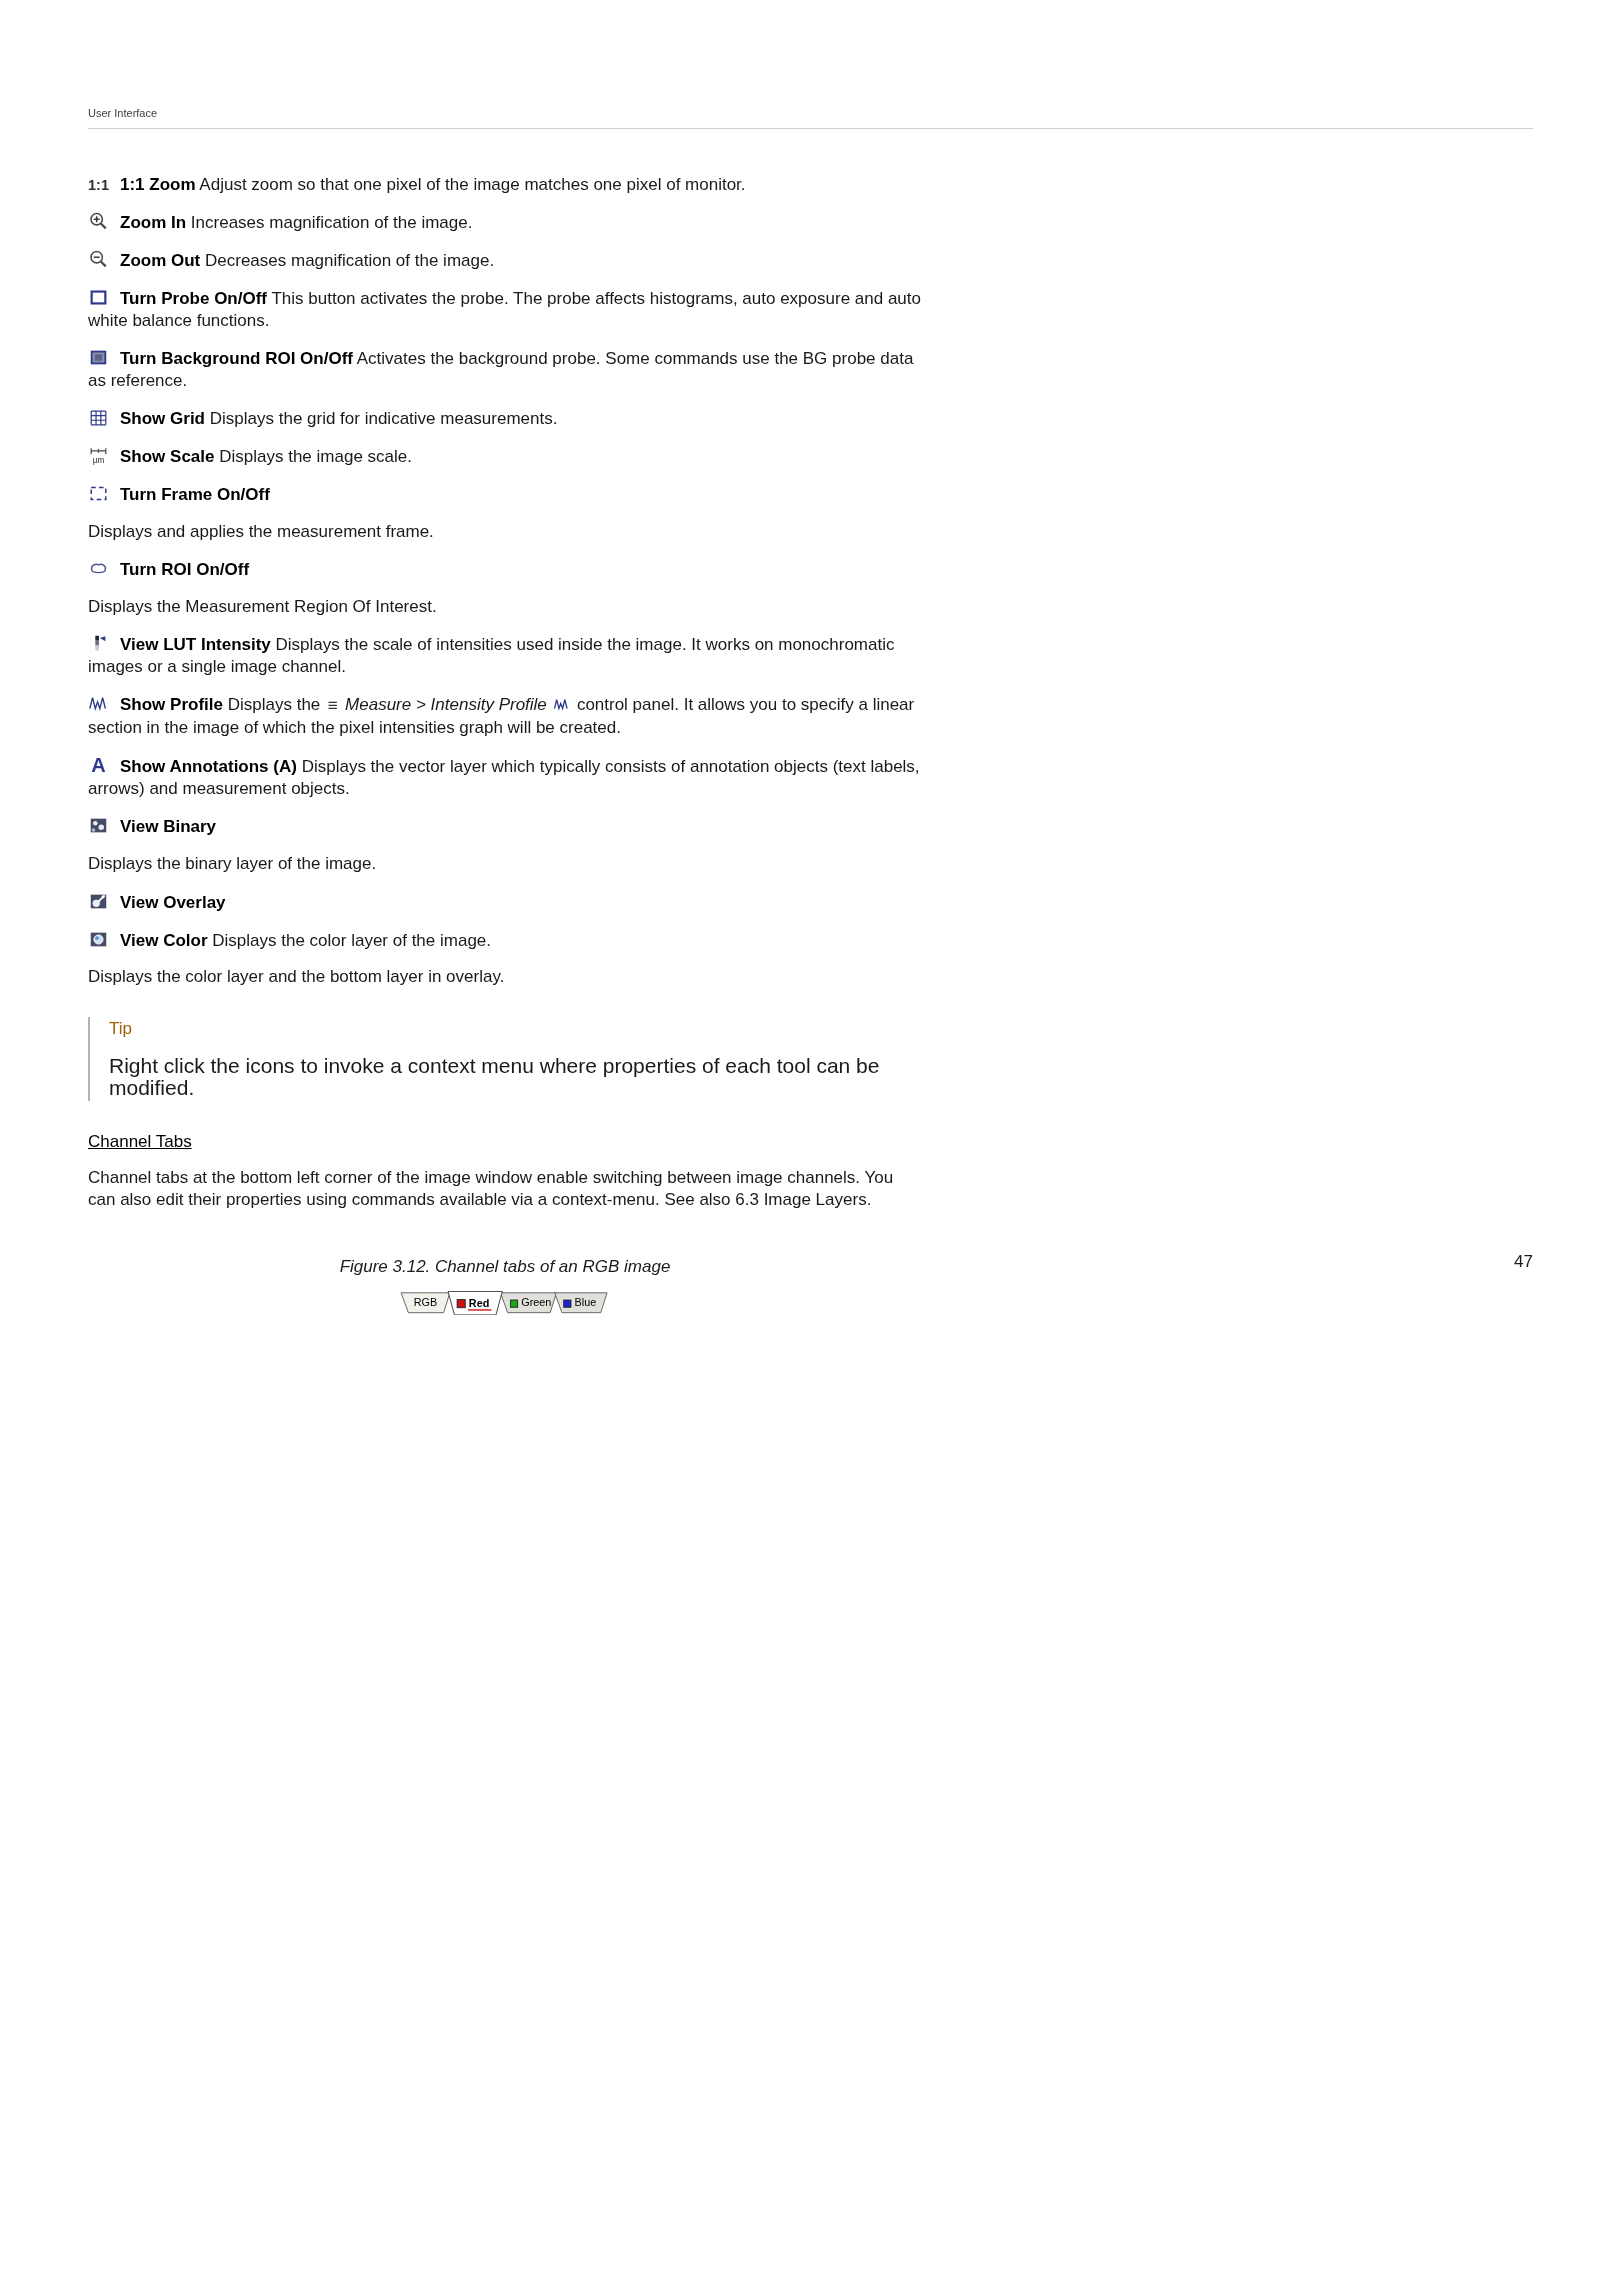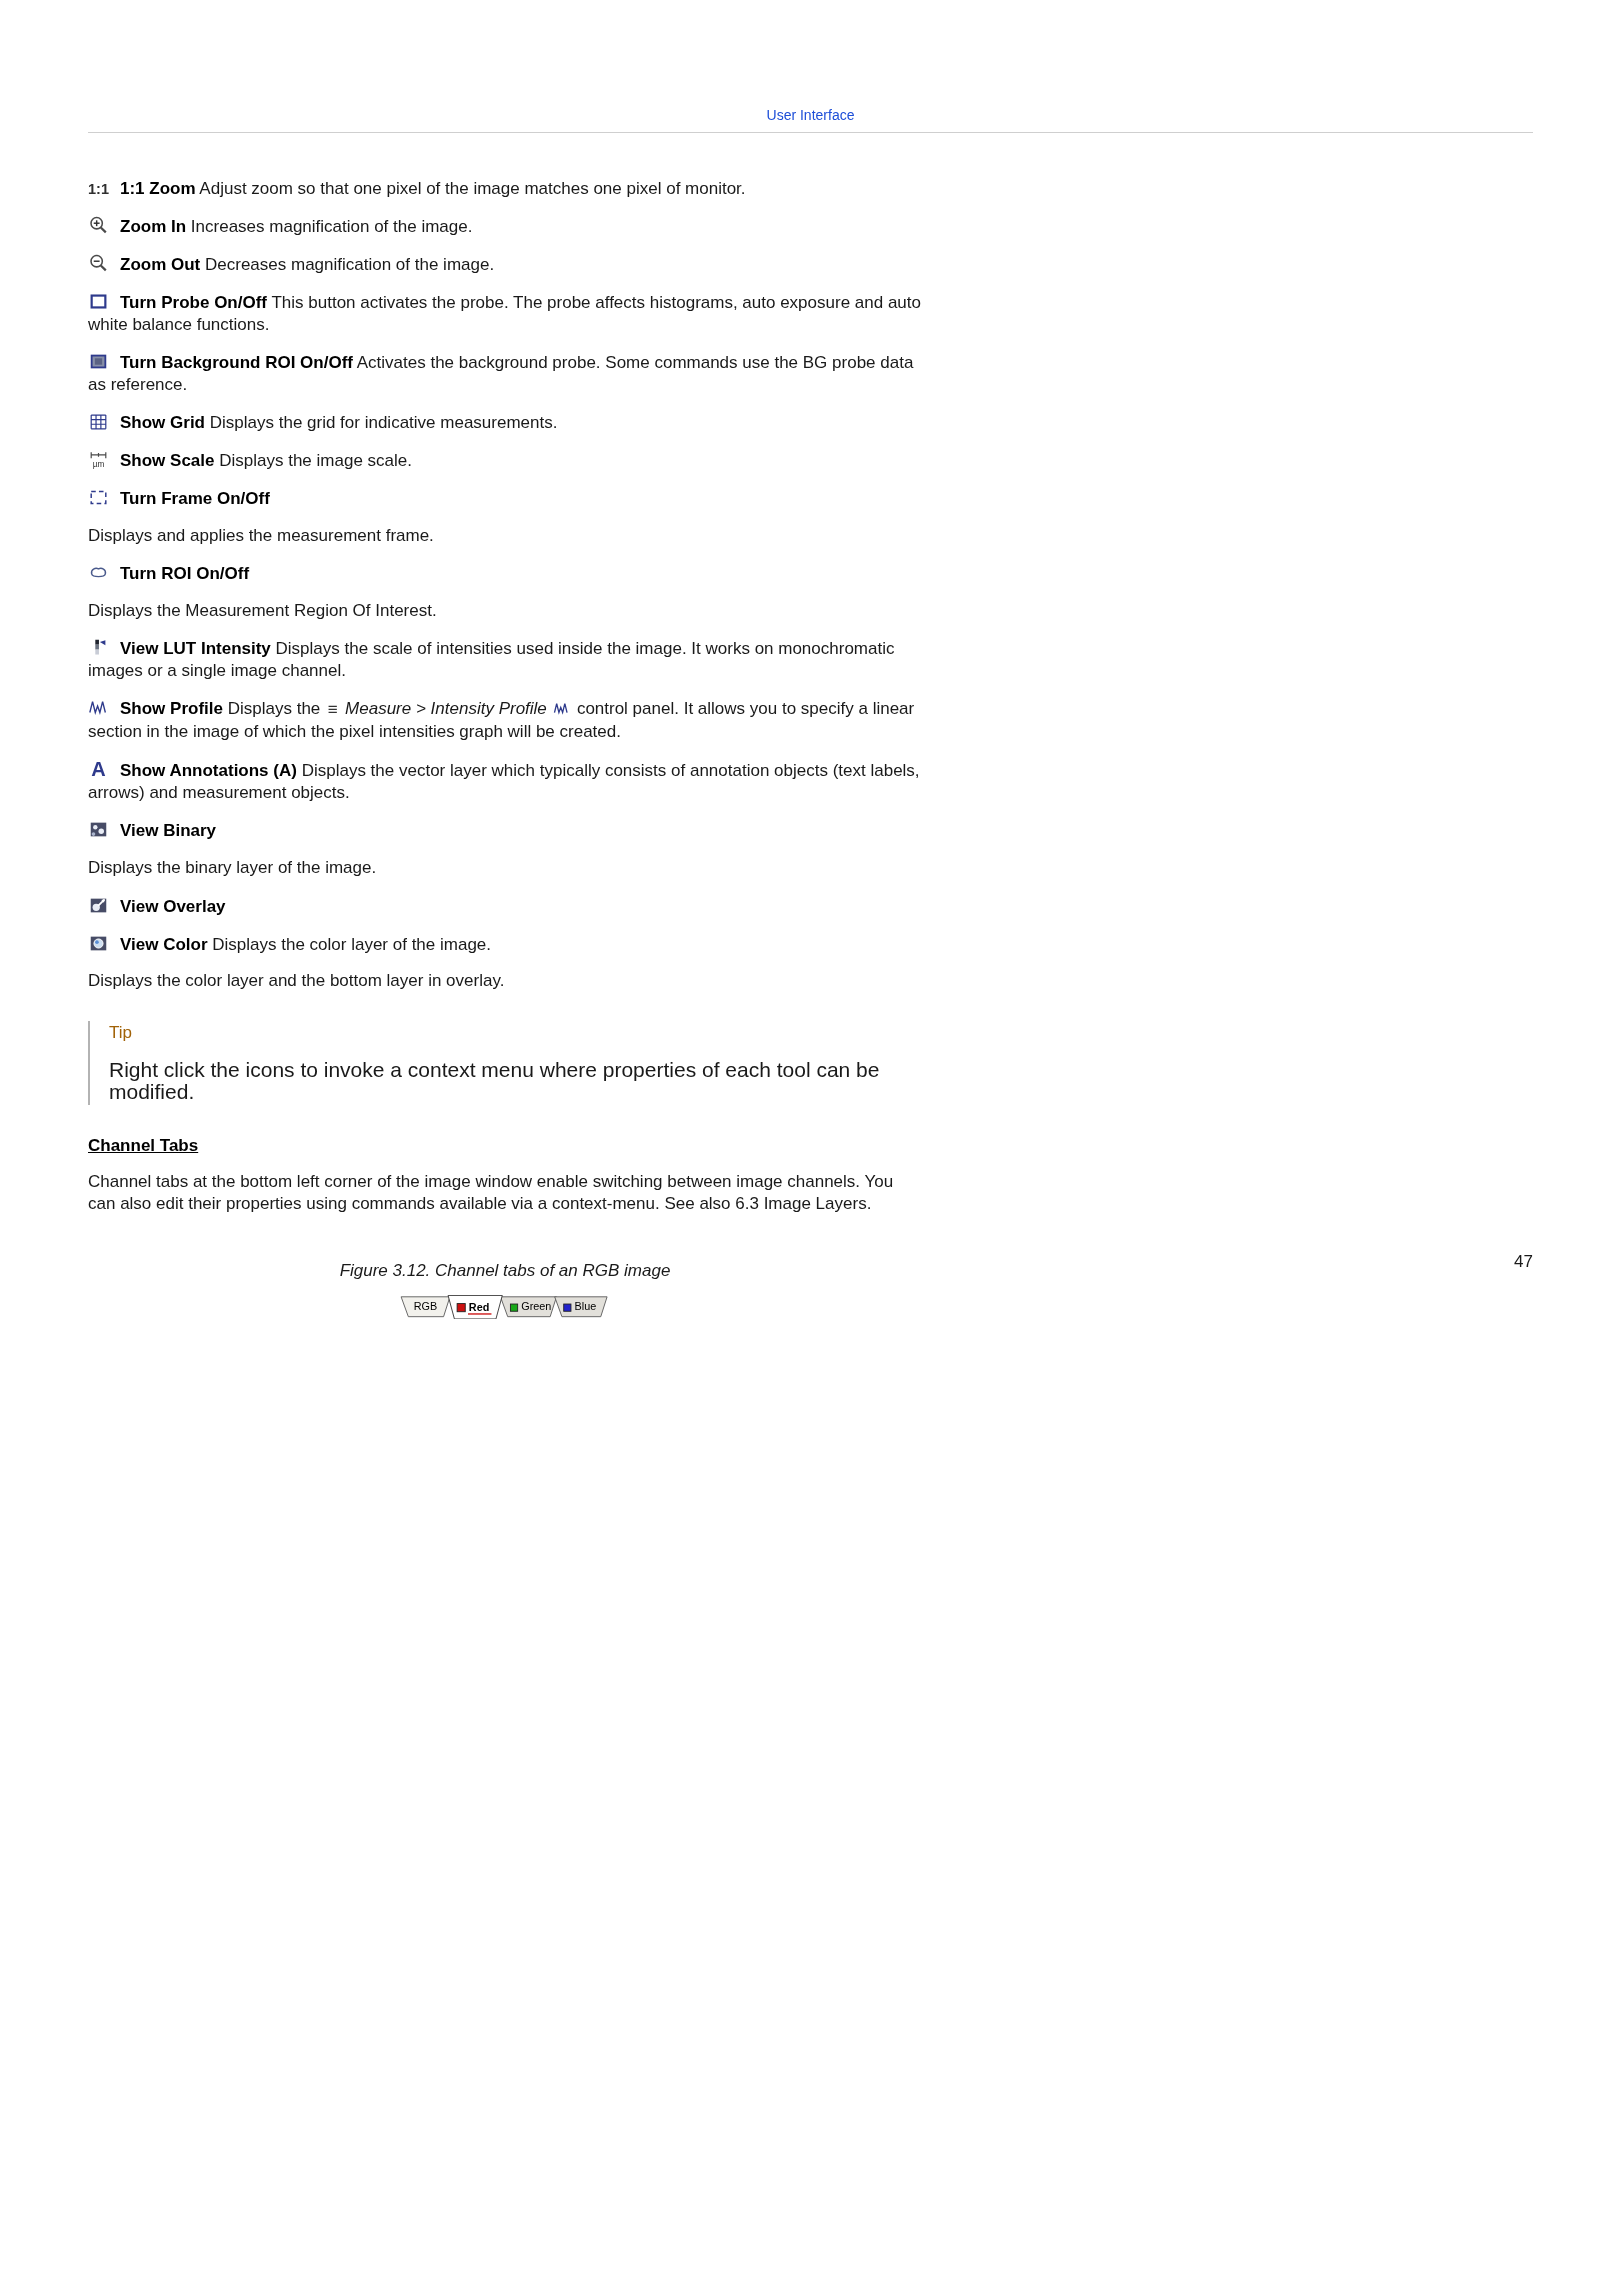--- a/index.html
+++ b/index.html
@@ -8,23 +8,23 @@
     position: relative;
     width: 1621px;
     height: 2290px;
     background: #ffffff;
     font-family: "Liberation Sans", sans-serif;
     color: #1a1a1a;
     overflow: hidden;
   }
   .header-band { padding: 107px 88px 0 88px; }
   .header-title {
-    text-align: center;
-    font-size: 14px;
-    color: #1d4ed8;
+    text-align: left;
+    font-size: 11px;
+    color: #404040;
   }
   .header-rule {
     margin-top: 9px;
     border-bottom: 0.9px solid #cfcfcf;
     height: 0;
   }
   .content {
     margin: 45px 0 0 88px;
     width: 834px;
   }
@@ -73,21 +73,21 @@
     padding: 1.8px 0 1.8px 19px;
   }
   .tip-label {
     font-size: 17px;
     color: #a16207;
     margin-bottom: 16px;
   }
   .tip-text { font-size: 21px; line-height: 22px; }
   .sect-heading {
     font-size: 17px;
-    font-weight: bold;
+    font-weight: normal;
     text-decoration: underline;
     color: #000;
     margin: 31px 0 14.5px 0;
   }
   .figure-block { margin-top: 46px; text-align: center; }
   .figure-caption {
     font-style: italic;
     font-size: 17px;
     color: #1a1a1a;
     margin-bottom: 14.5px;

